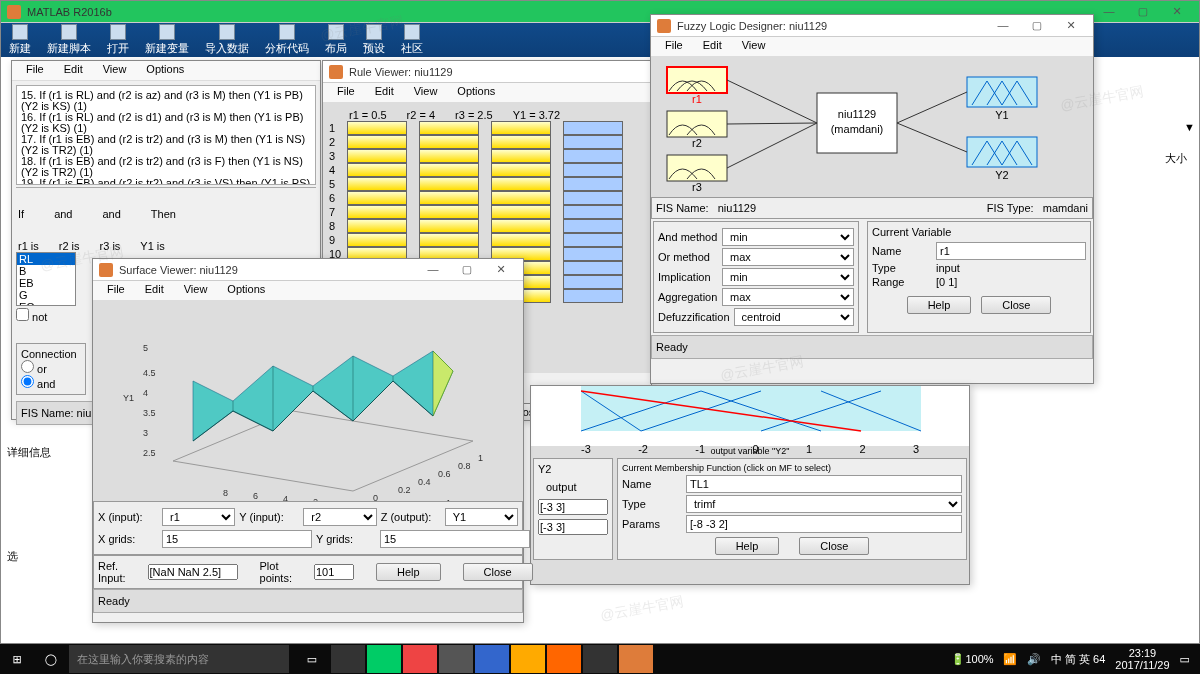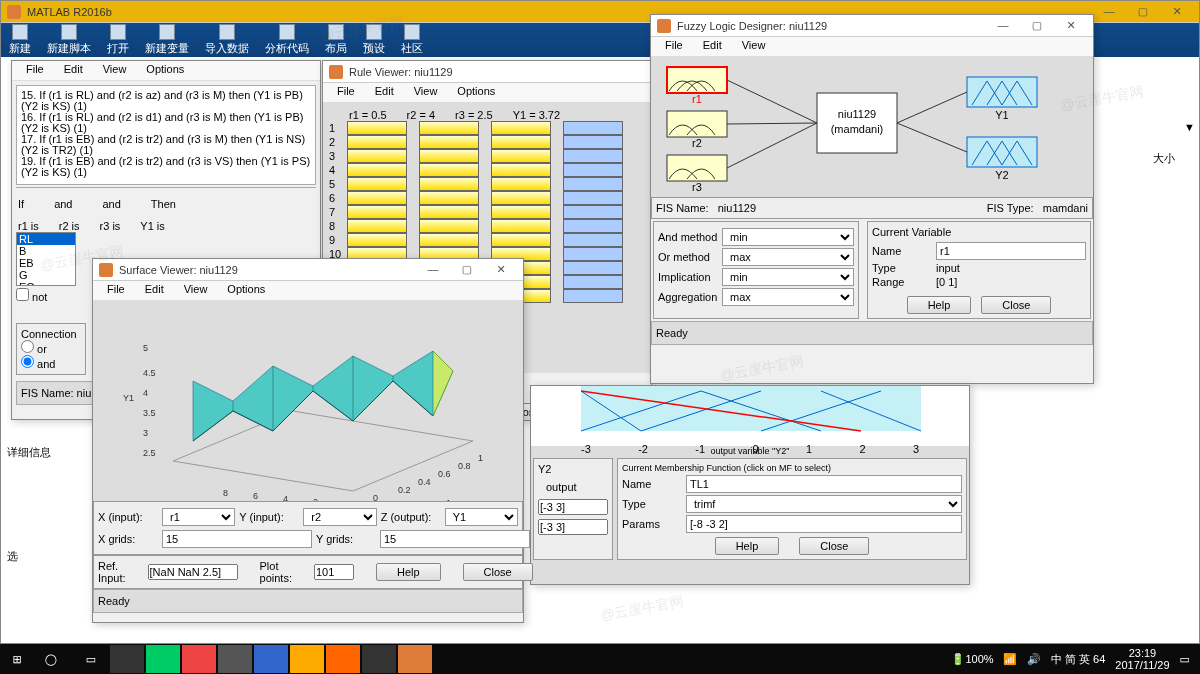--- a/index.html
+++ b/index.html
@@ -33,21 +33,21 @@
 .axis-label{font-size:9px;fill:#333}
 .rule-col{display:inline-block;width:60px;vertical-align:top;text-align:center;margin:0 6px}
 .rule-col .cell{height:14px;border:1px solid #666;margin-bottom:0;background:linear-gradient(#ffc,#fd0)}
 .status-row{background:#ddd;border:1px solid #aaa;padding:4px;height:24px;display:flex;align-items:center}
 .watermark{position:absolute;color:rgba(120,120,120,.15);font-size:14px;transform:rotate(-10deg);pointer-events:none}
 </style>
 </head>
 <body>
 
 <div class="win" style="left:0;top:0;width:1200px;height:644px;background:#fff">
-  <div class="title-bar" style="background:#eab308">
+  <div class="title-bar" style="background:#22c55e">
     <span class="icon"></span>
     <span class="title-text">MATLAB R2016b</span>
     <div class="win-ctrls">
       <span>—</span>
       <span>▢</span>
       <span class="close">✕</span>
     </div>
   </div>
   <div class="toolbar">
     <div class="tool">
@@ -82,41 +82,42 @@
         <div class="tool-icon"></div>
         <span>预设</span>
       </div>
     <div class="tool">
         <div class="tool-icon"></div>
         <span>社区</span>
       </div>
   </div>
 
   <div style="position:absolute;right:4px;top:120px;font-size:11px">▼</div>
-  <div style="position:absolute;right:24px;top:150px">大小</div>
+  <div style="position:absolute;right:12px;top:150px">大小</div>
   <div style="position:absolute;left:6px;top:444px;writing-mode:horizontal-tb">详细信息</div>
   <div style="position:absolute;left:6px;top:548px">选</div>
 </div>
 
 <div class="win" style="left:11px;top:60px;width:310px;height:360px">
   <div class="menu-bar">
     <span>File</span>
     <span>Edit</span>
     <span>View</span>
     <span>Options</span>
   </div>
   <div style="padding:4px">
     <div class="rule-list">
       <div>15. If (r1 is RL) and (r2 is az) and (r3 is M) then (Y1 is PB)(Y2 is KS) (1)</div>
         <div>16. If (r1 is RL) and (r2 is d1) and (r3 is M) then (Y1 is PB)(Y2 is KS) (1)</div>
       <div>17. If (r1 is EB) and (r2 is tr2) and (r3 is M) then (Y1 is NS)(Y2 is TR2) (1)</div>
+        <div>18. If (r1 is EB) and (r2 is tr2) and (r3 is F) then (Y1 is NS)(Y2 is TR2) (1)</div>
       <div>19. If (r1 is EB) and (r2 is tr2) and (r3 is VS) then (Y1 is PS)(Y2 is KS) (1)</div>
 
     </div>
-    <div style="display:flex;gap:30px;padding:10px 2px;border-top:1px solid #aaa;margin-top:2px">
+    <div style="display:flex;gap:30px;padding:20px 2px;border-top:1px solid #aaa;margin-top:2px">
       <span>If</span>
       <span>and</span>
       <span>and</span>
       <span>Then</span>
     </div>
     <div style="display:flex;gap:20px;padding:0 2px">
       <span>r1 is</span>
       <span>r2 is</span>
       <span>r3 is</span>
       <span>Y1 is</span>
@@ -313,20 +314,24 @@
           <select><option>max</option></select>
         </div>
       <div class="fld">
           <label>Implication</label>
           <select><option>min</option></select>
         </div>
       <div class="fld">
           <label>Aggregation</label>
           <select><option>max</option></select>
         </div>
+      <div class="fld">
+          <label>Defuzzification</label>
+          <select><option>centroid</option></select>
+        </div>
     </div>
     <div class="panel" style="flex:1">
       <div style="margin-bottom:4px">Current Variable</div>
       <div class="fld">
           <label>Name</label>
           <input value="r1" style="">
         </div>
       <div class="fld">
           <label>Type</label>
           <span>input</span>
@@ -478,20 +483,23 @@
 
 <div class="watermark" style="left:40px;top:250px">@云崖牛官网</div>
 <div class="watermark" style="left:320px;top:20px">@云崖牛官网</div>
 <div class="watermark" style="left:720px;top:360px">@云崖牛官网</div>
 <div class="watermark" style="left:1060px;top:90px">@云崖牛官网</div>
 <div class="watermark" style="left:600px;top:600px">@云崖牛官网</div>
 
 <div class="taskbar">
   <div style="width:34px;text-align:center">⊞</div>
   <div style="width:34px;text-align:center">◯</div>
+  <div class="search">
+      <span>在这里输入你要搜素的内容</span>
+    </div>
   <div style="display:flex;gap:2px;margin-left:6px">
     <div style="width:34px;height:28px;text-align:center;line-height:28px">▭</div>
     <div style="width:34px;height:28px;background:#333"></div>
     <div style="width:34px;height:28px;background:#0c6"></div>
     <div style="width:34px;height:28px;background:#e44"></div>
     <div style="width:34px;height:28px;background:#555"></div>
     <div style="width:34px;height:28px;background:#36c"></div>
     <div style="width:34px;height:28px;background:#fa0"></div>
     <div style="width:34px;height:28px;background:#f60"></div>
     <div style="width:34px;height:28px;background:#333"></div>

